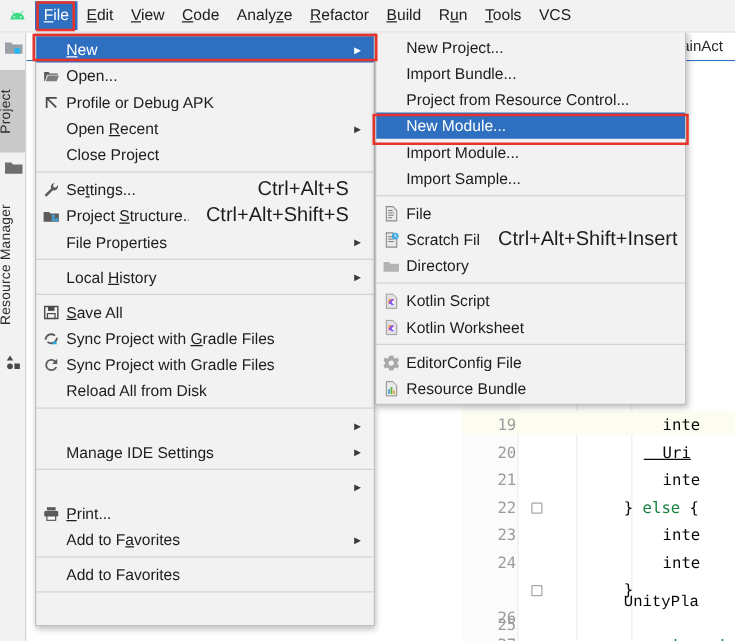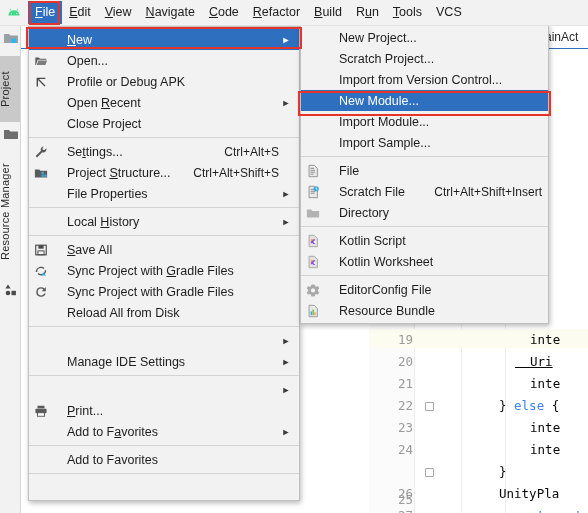--- a/index.html
+++ b/index.html
@@ -86,22 +86,22 @@
     padding: 0 6px 0 0;
     font-size: 12.5px;
     color: #1d1d1d;
     white-space: nowrap;
   }
   .mi.sel { background: #2f6fc0; color: #ffffff; }
   .mi-icon {
     width: 24px; height: 16px; flex: none;
     display: flex; align-items: center; justify-content: center;
   }
-  .mi-label { flex: 1 1 auto; overflow: hidden; margin-left: 14px; }
-  .mi-accel { flex: none; margin-left: 14px; color: #1d1d1d; font-size: 12px; }
+  .mi-label { flex: 1 1 auto; overflow: hidden; }
+  .mi-accel { flex: none; margin-left: 14px; color: #1d1d1d; font-size: 16px; }
   .mi-arrow { flex: none; width: 14px; text-align: center; font-size: 9px; color: #3a3a3a; }
   .mi.sel .mi-arrow { color: #ffffff; }
   .mn { text-decoration: underline; }
   .sep { height: 1px; background: #d4d4d4; margin: 3px 0; }
 
   .redbox {
     position: absolute;
     border: 2px solid #e8332a;
     z-index: 55;
     pointer-events: none;
@@ -143,21 +143,21 @@
   }
   .vline { position: absolute; top: 0; width: 1px; height: 464px; background: #eeeeee; }
   .lnum {
     position: absolute; width: 40px; text-align: right;
     color: #9b9b9b; font-family: "DejaVu Sans Mono", monospace; font-size: 12.5px;
   }
   .codeline {
     position: absolute; left: 0; white-space: pre;
     font-family: "DejaVu Sans Mono", monospace; font-size: 12.5px;
   }
-  .kw { color: #3b82f6; text-align: center; }
+  .kw { color: #15803d; text-align: center; }
   .grey { color: #9a9a9a; }
   .hl-line { position: absolute; left: 348px; width: 219px; height: 19px; background: #fdfcf0; }
   .hl-sel { position: absolute; background: #ece6f5; }
   .fold {
     position: absolute; width: 9px; height: 9px;
     border: 1px solid #a8a8a8; background: #ffffff; border-radius: 1px;
   }
   .tabline { position: absolute; left: 0; top: 22px; width: 567px; height: 1px; background: #2f6fc0; }
 </style>
 </head>
@@ -203,21 +203,21 @@
       <div class="fold" style="left:404px; top:353px;"></div>
       <div class="fold" style="left:404px; top:419px;"></div>
 
       <div class="codeline" style="left:494px; top:283px;">  inte</div>
       <div class="codeline" style="left:494px; top:305px;text-decoration:underline;">  Uri</div>
       <div class="codeline" style="left:494px; top:327px;">  inte</div>
       <div class="codeline" style="left:478px; top:349px;"><span>} </span><span class="kw">else</span><span> {</span></div>
       <div class="codeline" style="left:494px; top:371px;">  inte</div>
       <div class="codeline" style="left:494px; top:393px;">  inte</div>
       <div class="codeline" style="left:478px; top:415px;">}</div>
-      <div class="codeline" style="left:478px; top:437px;">UnityPla</div>
+      <div class="codeline" style="left:478px; top:426px;font-family:Liberation Mono, monospace;">UnityPla</div>
       <div class="codeline kw" style="left:486px; top:459px;">  return t</div>
 
     </div>
   </div>
 
   <div class="toolstrip">
     <div class="ts-icon" style="top:4px;">
       <svg width="16" height="16" viewBox="0 0 16 16">
         <path d="M1 4h5l1.4 1.6H15V13H1z" fill="#9aa0a6"></path>
         <rect x="8.5" y="8.5" width="4.5" height="4.5" fill="#29b6f6"></rect>
@@ -426,25 +426,25 @@
   </div>
 
   <div class="menu-popup" id="new-submenu">
 
     <div class="mi">
       <span class="mi-icon"></span>
       <span class="mi-label">New Project...</span>
     </div>
     <div class="mi">
       <span class="mi-icon"></span>
-      <span class="mi-label">Scratch Project...</span>
-    </div>
-    <div class="mi">
-      <span class="mi-icon"></span>
-      <span class="mi-label">Import from Version Control...</span>
+      <span class="mi-label">Import Bundle...</span>
+    </div>
+    <div class="mi">
+      <span class="mi-icon"></span>
+      <span class="mi-label">Project from Resource Control...</span>
     </div>
     <div class="mi sel">
       <span class="mi-icon"></span>
       <span class="mi-label">New Module...</span>
     </div>
     <div class="mi">
       <span class="mi-icon"></span>
       <span class="mi-label">Import Module...</span>
     </div>
     <div class="mi">
@@ -543,22 +543,22 @@
     <span class="logo-icon">
       <svg width="20" height="20" viewBox="0 0 20 20">
         <path d="M4.3 12.6h11.4a5.9 5.9 0 0 0-2.6-4.6l1.2-2.1a.3.3 0 0 0-.5-.3l-1.2 2.2a6.6 6.6 0 0 0-5.2 0L6.2 5.6a.3.3 0 0 0-.5.3l1.2 2.1a5.9 5.9 0 0 0-2.6 4.6z" fill="#3ddc84"></path>
         <circle cx="7.4" cy="10.6" r="0.65" fill="#ffffff"></circle>
         <circle cx="12.6" cy="10.6" r="0.65" fill="#ffffff"></circle>
       </svg>
     </span>
     <span class="menubar-item active"><span class="mn">F</span>ile</span>
     <span class="menubar-item"><span class="mn">E</span>dit</span>
     <span class="menubar-item"><span class="mn">V</span>iew</span>
-    <span class="menubar-item"><span class="mn">N</span>avigate</span>
     <span class="menubar-item"><span class="mn">C</span>ode</span>
+    <span class="menubar-item">Analy<span class="mn">z</span>e</span>
     <span class="menubar-item"><span class="mn">R</span>efactor</span>
     <span class="menubar-item"><span class="mn">B</span>uild</span>
     <span class="menubar-item">R<span class="mn">u</span>n</span>
     <span class="menubar-item"><span class="mn">T</span>ools</span>
     <span class="menubar-item">VCS</span>
     <span class="menubar-item"></span>
   </div>
 
   <div class="redbox-file"></div>
   <div class="redbox" id="redbox-new"></div>

